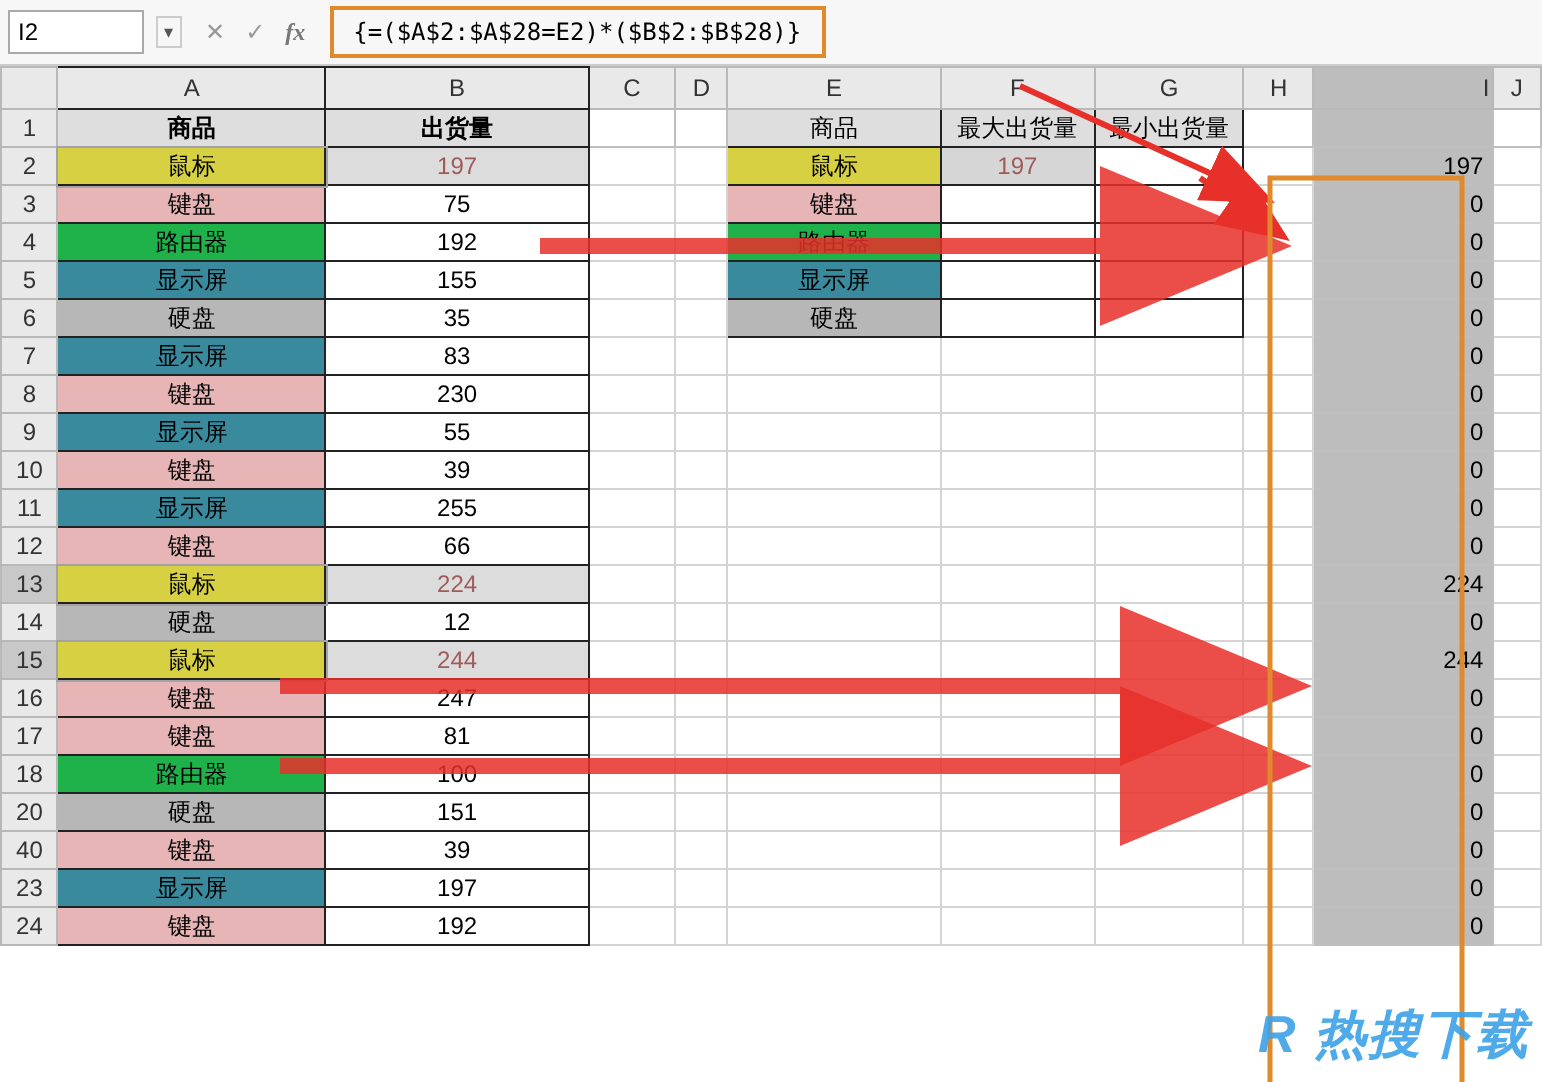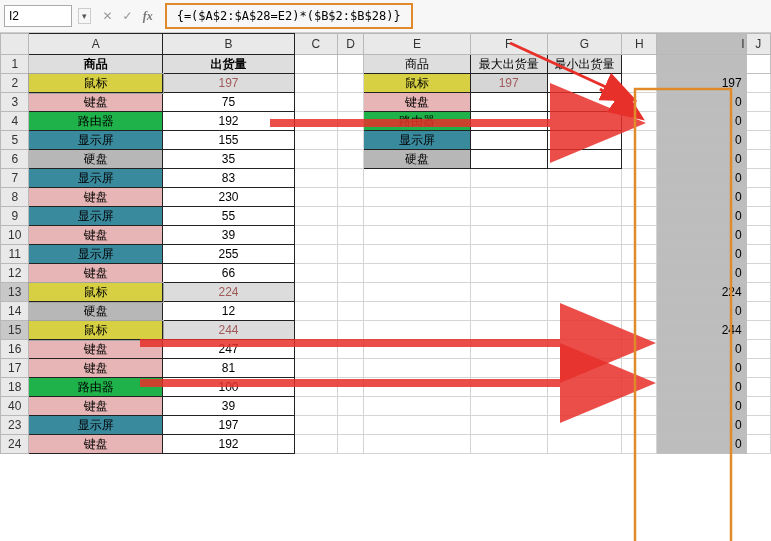--- a/index.html
+++ b/index.html
@@ -301,20 +301,33 @@
           <td class="cC" style="border: 1px solid rgb(212, 212, 212);"></td>
           <td class="cD" style="border: 1px solid rgb(212, 212, 212);"></td>
           <td class="cE" style="border: 1px solid rgb(212, 212, 212);"></td>
           <td class="cF" style="border: 1px solid rgb(212, 212, 212);"></td>
           <td class="cG" style="border: 1px solid rgb(212, 212, 212);"></td>
           <td class="cH" style="border: 1px solid rgb(212, 212, 212);"></td>
           <td class="cI selI">0</td>
           <td class="cJ" style="border: 1px solid rgb(212, 212, 212);"></td>
         </tr>
         <tr>
+          <td class="rh">20</td>
+          <td class="cA bgGy">硬盘</td>
+          <td class="cB">151</td>
+          <td class="cC" style="border: 1px solid rgb(212, 212, 212);"></td>
+          <td class="cD" style="border: 1px solid rgb(212, 212, 212);"></td>
+          <td class="cE" style="border: 1px solid rgb(212, 212, 212);"></td>
+          <td class="cF" style="border: 1px solid rgb(212, 212, 212);"></td>
+          <td class="cG" style="border: 1px solid rgb(212, 212, 212);"></td>
+          <td class="cH" style="border: 1px solid rgb(212, 212, 212);"></td>
+          <td class="cI selI">0</td>
+          <td class="cJ" style="border: 1px solid rgb(212, 212, 212);"></td>
+        </tr>
+        <tr>
           <td class="rh">40</td>
           <td class="cA bgP">键盘</td>
           <td class="cB">39</td>
           <td class="cC" style="border: 1px solid rgb(212, 212, 212);"></td>
           <td class="cD" style="border: 1px solid rgb(212, 212, 212);"></td>
           <td class="cE" style="border: 1px solid rgb(212, 212, 212);"></td>
           <td class="cF" style="border: 1px solid rgb(212, 212, 212);"></td>
           <td class="cG" style="border: 1px solid rgb(212, 212, 212);"></td>
           <td class="cH" style="border: 1px solid rgb(212, 212, 212);"></td>
           <td class="cI selI">0</td>
@@ -362,13 +375,14 @@
 
     <path d="M600,56 L640,84" stroke="#e8302a" stroke-width="3" fill="none" marker-end="url(#ah)"></path>
 
     <path d="M140,310 L640,310" stroke="#e8302a" stroke-width="8" fill="none" opacity="0.85" marker-end="url(#ah)"></path>
 
     <path d="M140,350 L640,350" stroke="#e8302a" stroke-width="8" fill="none" opacity="0.85" marker-end="url(#ah)"></path>
 
     <rect x="635" y="56" width="96" height="480" stroke="#e08a2c" stroke-width="2.5" fill="none"></rect>
   </svg>
 
+  <div class="wm">R 热搜下载</div>
 </div>
 
 </body></html>

